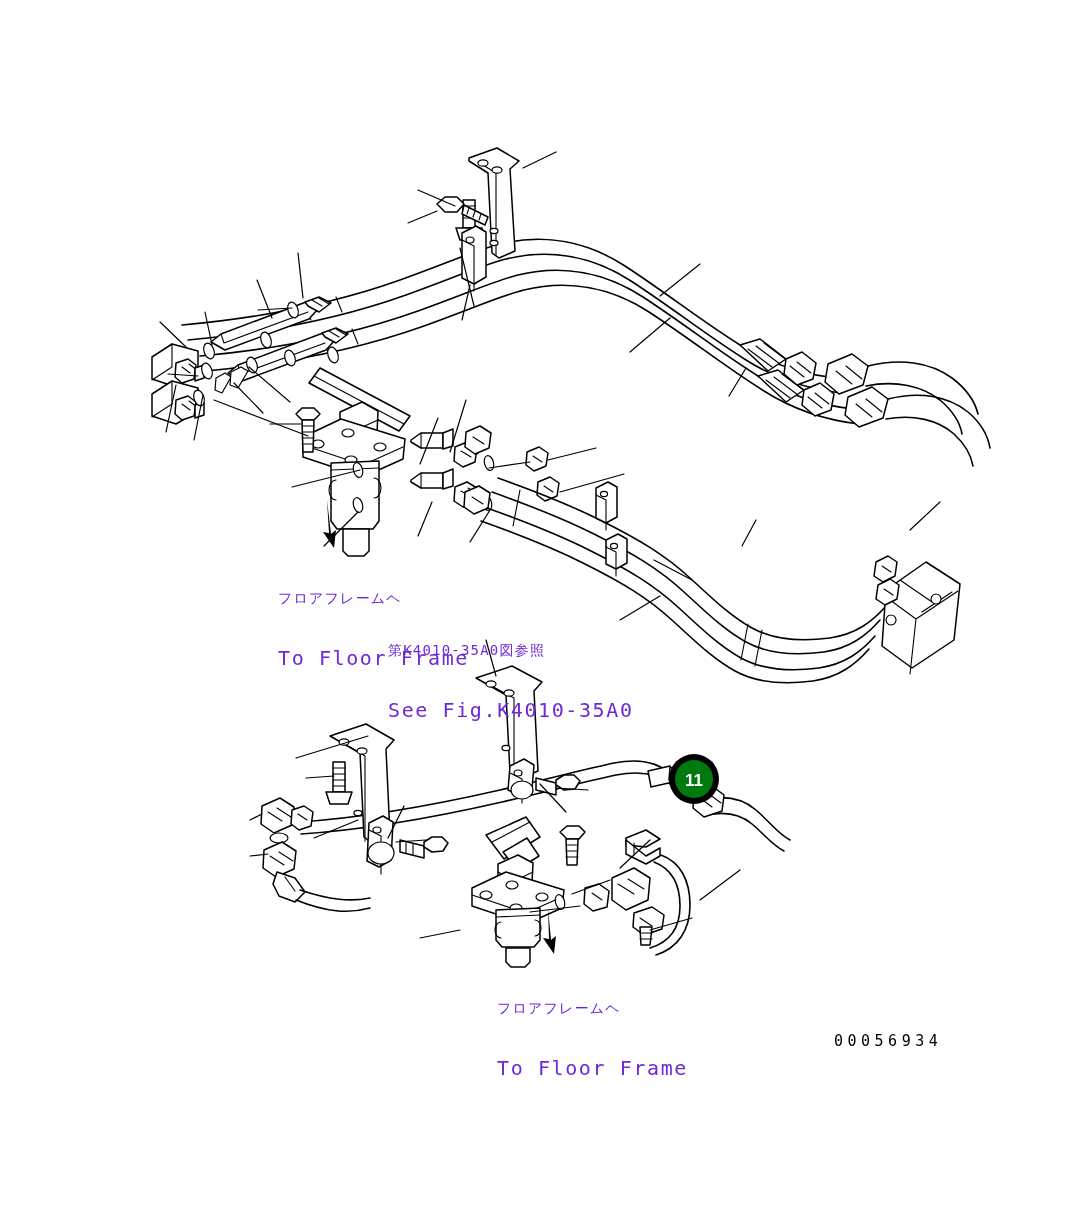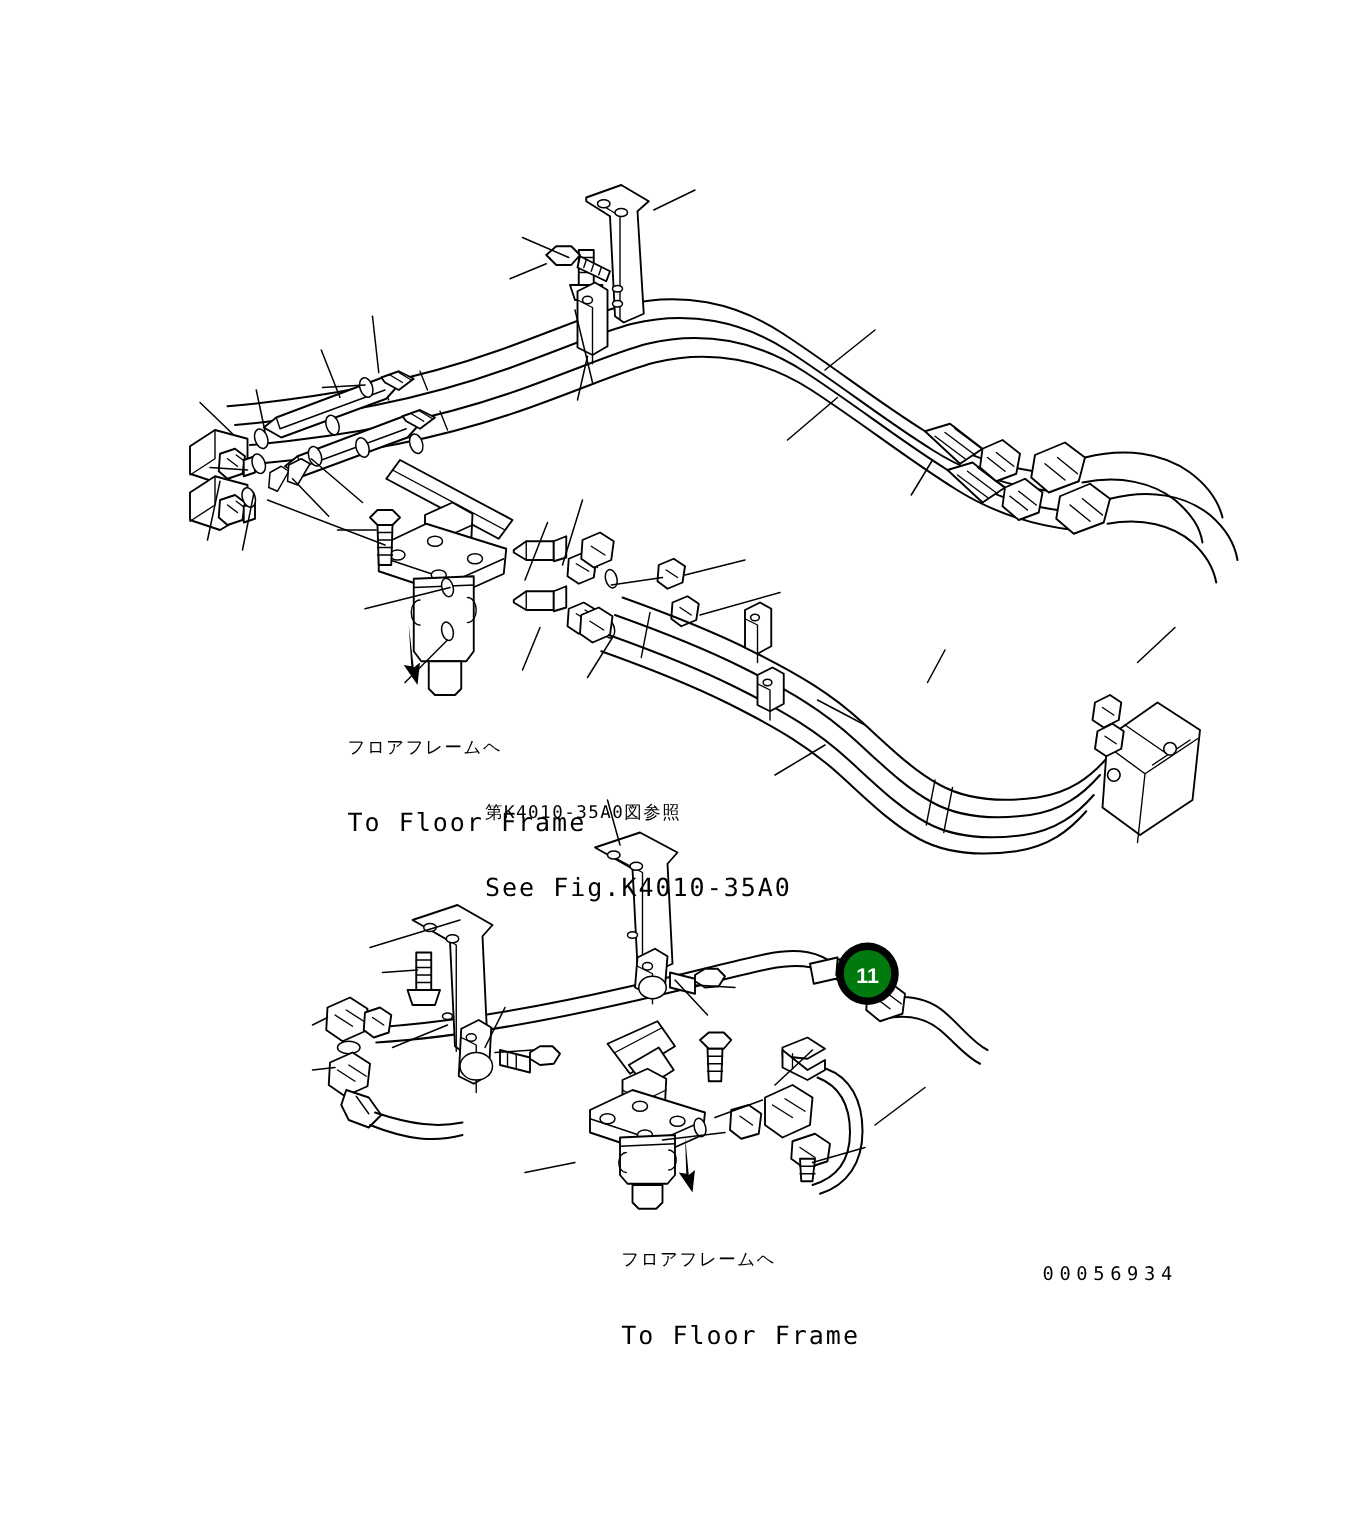--- a/index.html
+++ b/index.html
@@ -21,21 +21,21 @@
   #drawing {
     position: absolute;
     left: 0;
     top: 0;
     width: 1084px;
     height: 1230px;
   }
   .lbl {
     position: absolute;
     white-space: pre;
-    color: #000000;
+    color: #6d28d9;
     font-family: "DejaVu Sans Mono", "Liberation Mono", monospace;
     letter-spacing: 0.5px;
     line-height: 1.22;
   }
   .lbl-jp {
     font-size: 14px;
     letter-spacing: 1.2px;
   }
   .lbl-en {
     font-size: 20px;
@@ -493,15 +493,15 @@
   <div class="lbl" style="left:388px; top:603px;">
     <div class="lbl-jp">第K4010-35A0図参照</div>
     <div class="lbl-en">See Fig.K4010-35A0</div>
   </div>
 
   <div class="lbl" style="left:497px; top:961px;">
     <div class="lbl-jp">フロアフレームヘ</div>
     <div class="lbl-en">To Floor Frame</div>
   </div>
 
-  <div class="figno" style="left:834px; top:1010px;">00056934</div>
+  <div class="figno" style="left:834px; top:1032px;">00056934</div>
 
 </div>
 
 </body></html>

